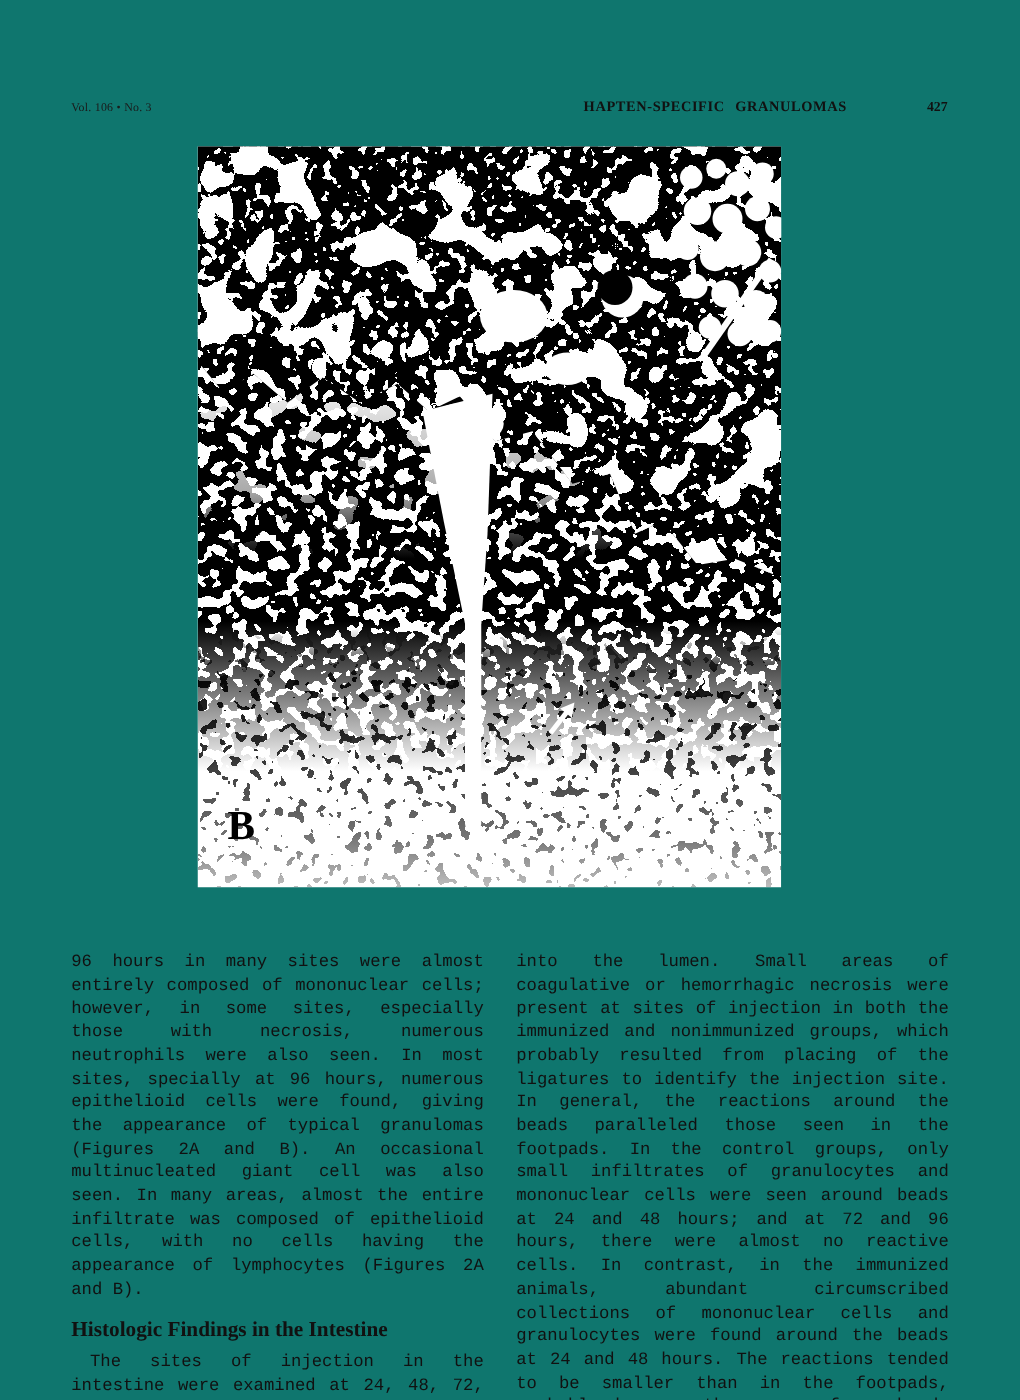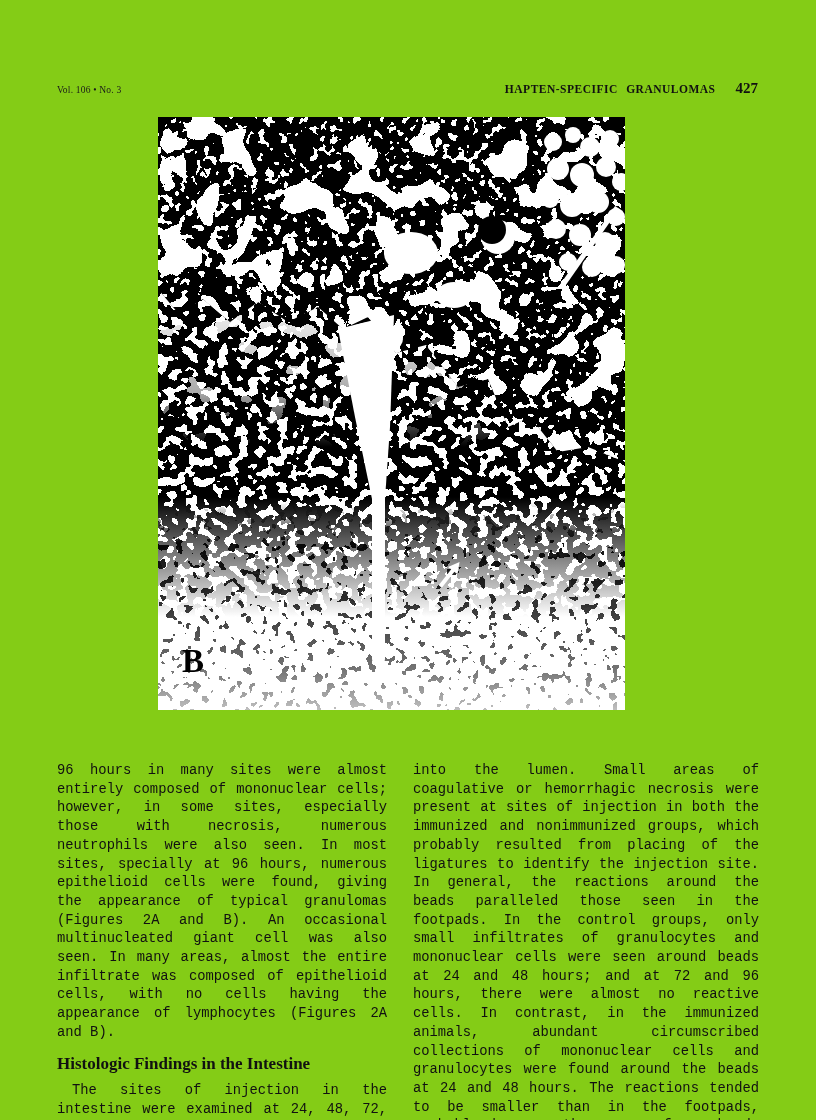--- a/index.html
+++ b/index.html
@@ -1,49 +1,49 @@
 <!DOCTYPE html>
 <html lang="en"><head>
 <meta charset="utf-8">
 <style>
   html, body { margin: 0; padding: 0; background: #ffffff; }
   .page {
     position: relative;
     width: 816px;
     height: 1120px;
-    background: #84cc16;
+    background: #0f766e;
     font-family: "Liberation Serif", "DejaVu Serif", serif;
     color: #111111;
     overflow: hidden;
   }
 
   
   .page-header {
     position: absolute;
     top: 80px;
     left: 57px;
     right: 58px;
     display: flex;
     justify-content: space-between;
     align-items: baseline;
   }
   .volume-info {
     font-size: 9.5px;
     letter-spacing: 0.2px;
     color: #1a1a1a;
   }
-  .running-head { display: flex; align-items: baseline; }
+  .running-head { display: flex; align-items: baseline; gap: 44px; }
   .running-title {
     font-size: 11.5px;
     font-weight: bold;
     letter-spacing: 0.5px;
     word-spacing: 5px;
   }
   .folio {
-    font-size: 15px;
+    font-size: 11px;
     font-weight: 600;
     margin-left: 20px;
   }
 
   
   .micrograph {
     position: absolute;
     left: 158px;
     top: 117px;
     width: 467px;

